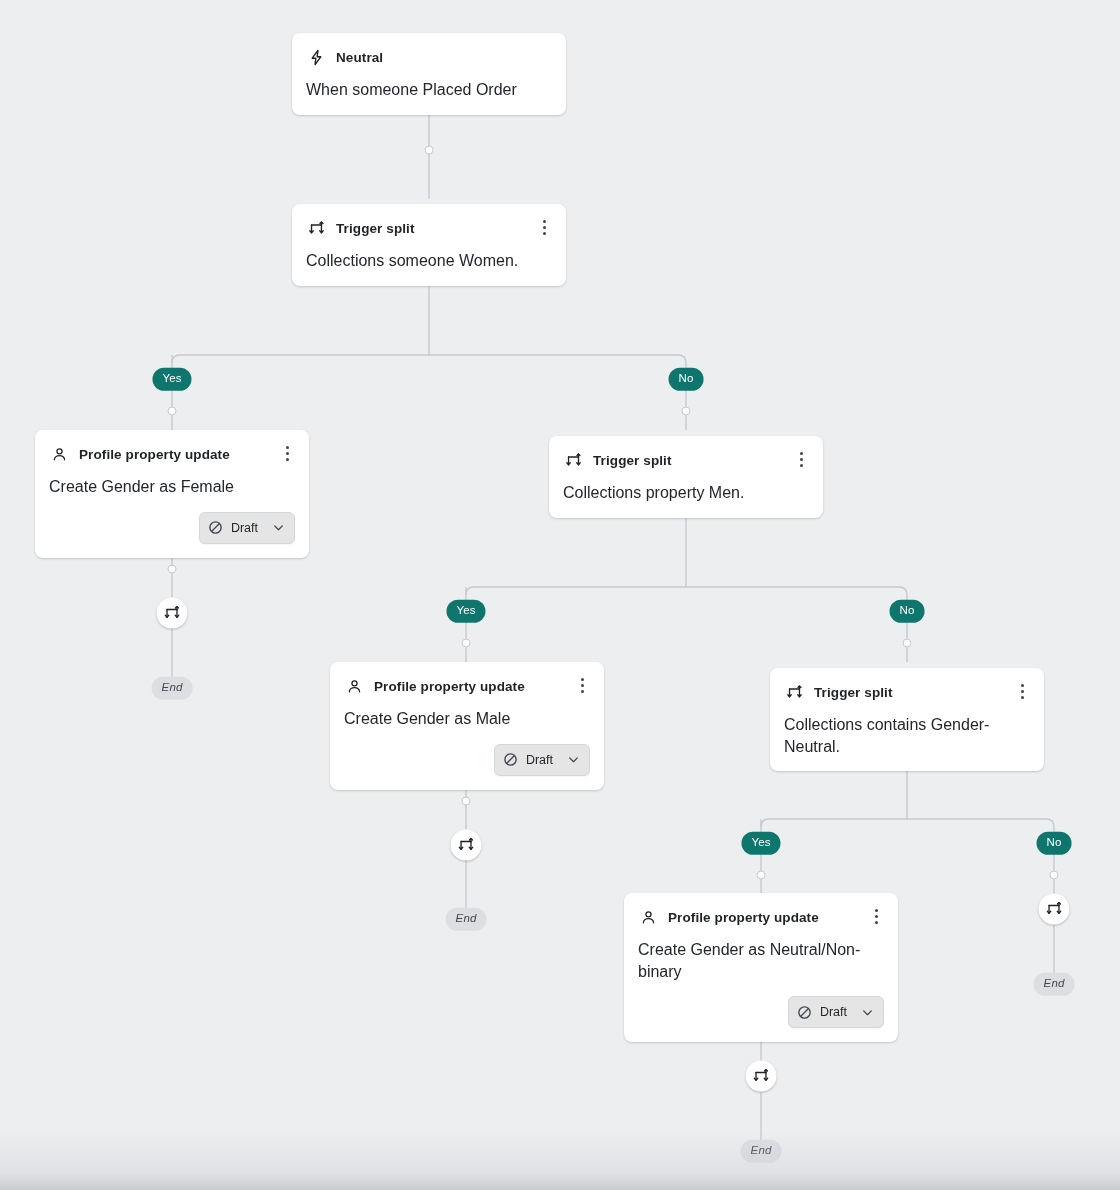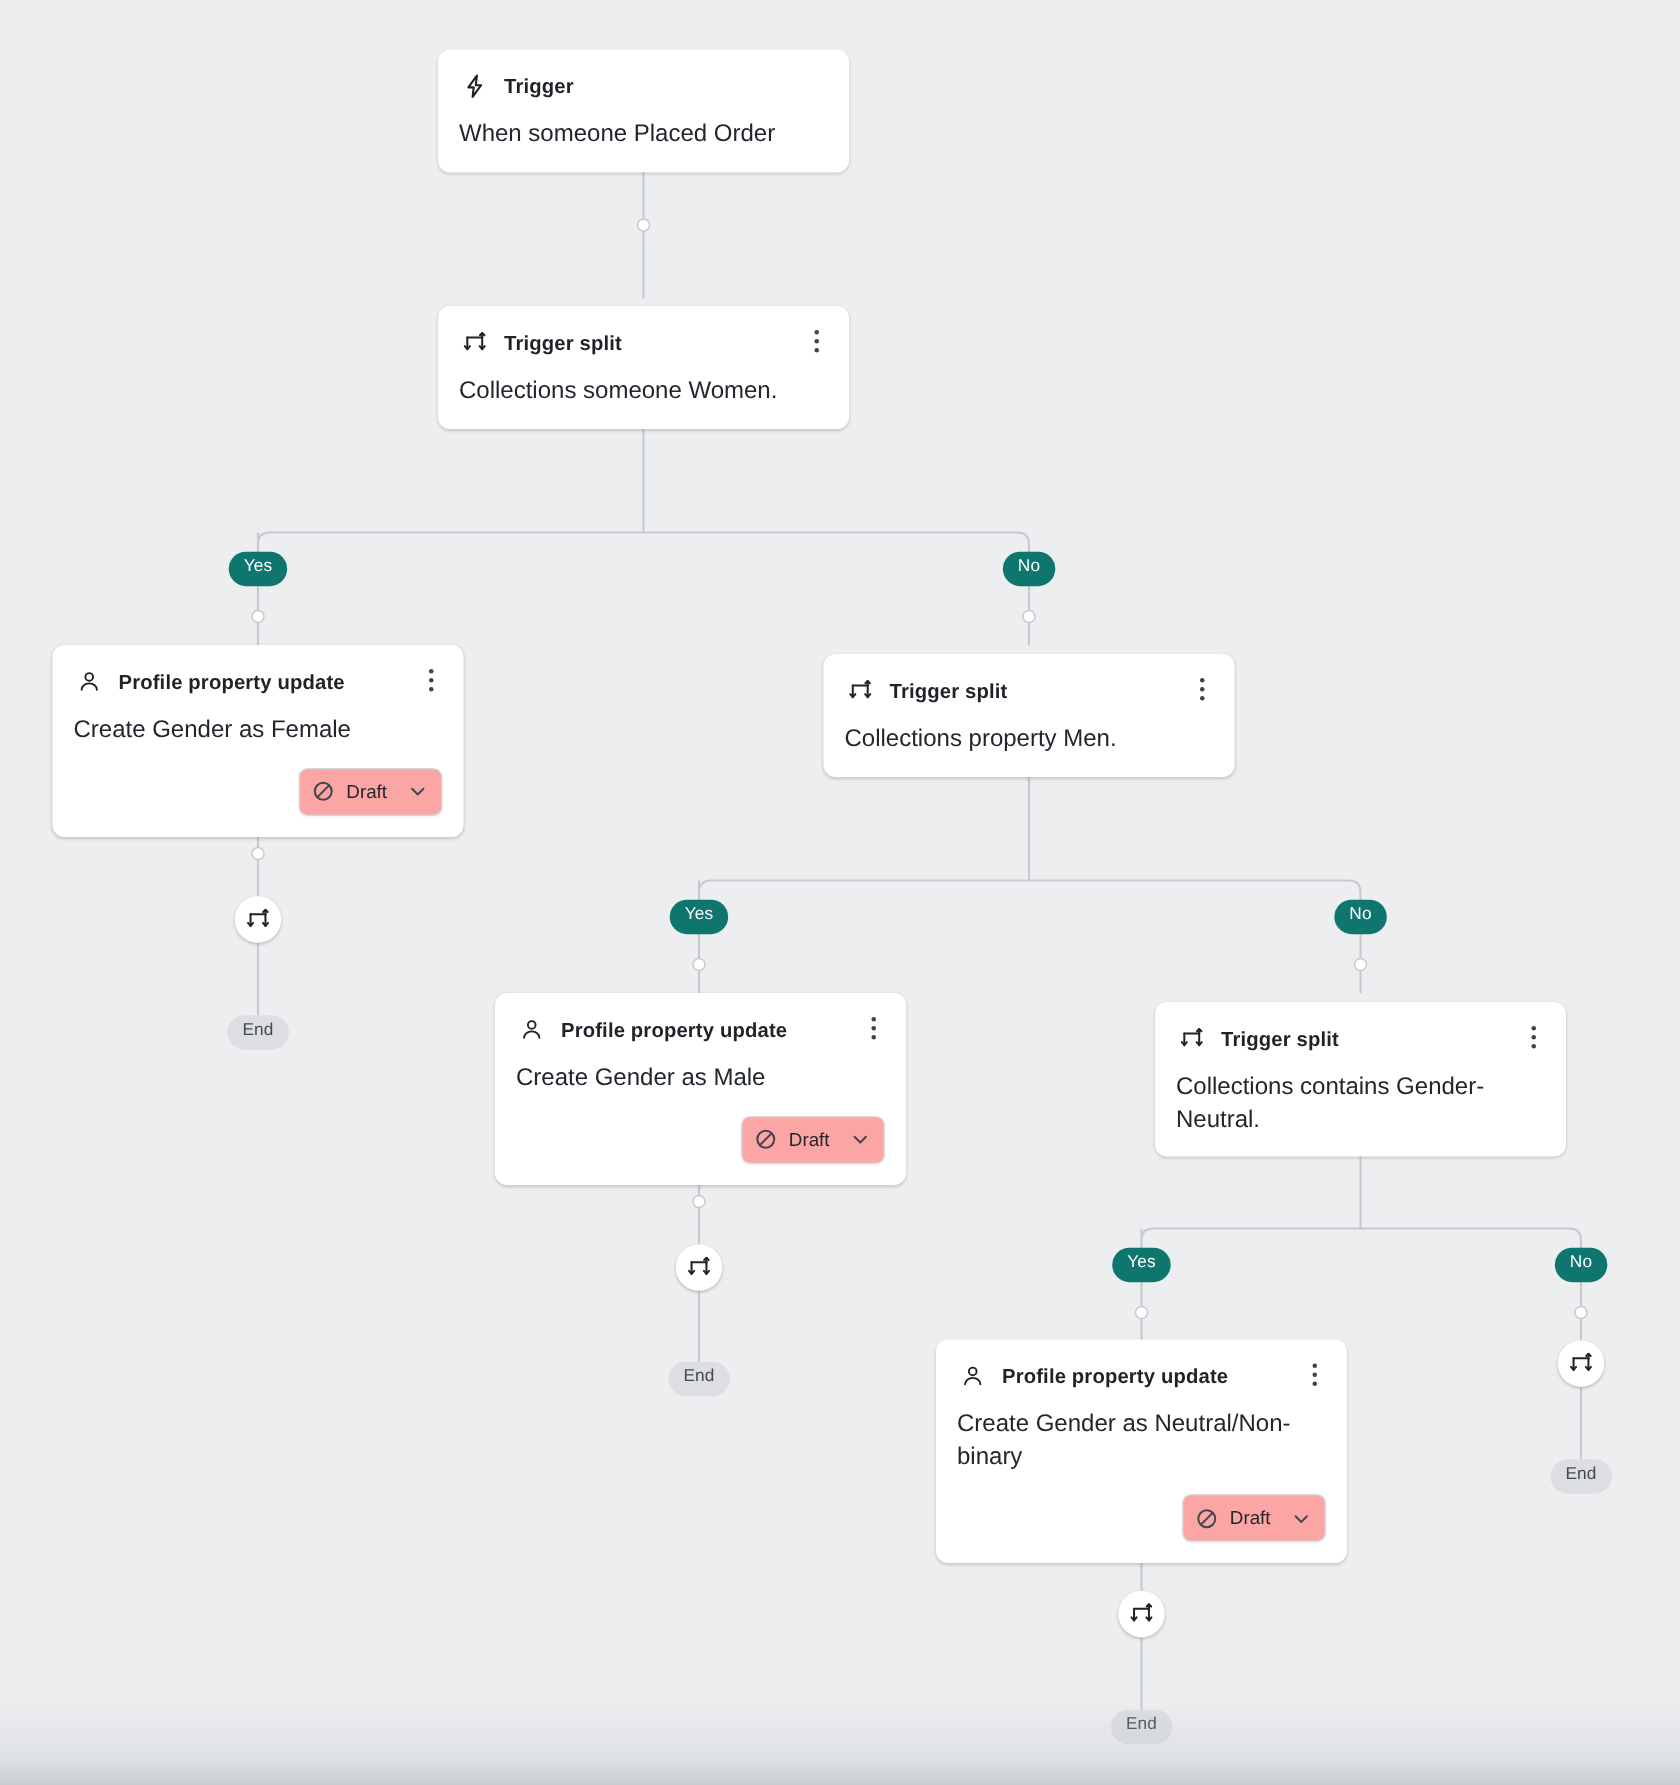--- a/index.html
+++ b/index.html
@@ -104,21 +104,21 @@
 
   
   .status-select {
     display: inline-flex;
     align-items: center;
     gap: 8px;
     height: 30px;
     padding: 0 9px 0 8px;
     border: 1px solid #d4d7dc;
     border-radius: 6px;
-    background: #fca5a5;
+    background: #e5e5e5;
     font-size: 12.5px;
     color: #22272e;
     cursor: pointer;
     box-shadow: 0 1px 1px rgba(16,24,40,0.04);
   }
   .status-select .dot {
     width: 15px;
     height: 15px;
     flex: 0 0 15px;
     display: block;
@@ -142,20 +142,21 @@
     white-space: nowrap;
     letter-spacing: .1px;
   }
   .badge.cond {
     background: #0f766e;
     color: #ffffff;
   }
   .badge.end {
     background: #dcdee1;
     color: #42474f;
+    font-style: italic;
   }
 
   
   .loopnode {
     position: absolute;
     width: 31px;
     height: 31px;
     transform: translate(-50%, -50%);
     background: #ffffff;
     border-radius: 50%;
@@ -235,21 +236,21 @@
   <div class="cdot" style="left:1054px; top:875px;"></div>
   <div class="cdot" style="left:761px; top:1033px;"></div>
 
   <div class="card" style="left:292px; top:33px;">
     <div class="card-head">
       <span class="card-icon">
         <svg width="17" height="17" viewBox="0 0 24 24" fill="none" stroke="#1f2328" stroke-width="2" stroke-linecap="round" stroke-linejoin="round">
           <path d="M14 2 L6 13 h5 l-1 9 l8-11 h-5 z"></path>
         </svg>
       </span>
-      <span class="card-title">Trigger</span>
+      <span class="card-title">Neutral</span>
     </div>
     <div class="card-body">When someone Placed Order</div>
   </div>
 
   <div class="card" style="left:292px; top:204px;">
     <div class="card-head">
       <span class="card-icon">
         <svg width="17" height="17" viewBox="0 0 24 24" fill="none" stroke="#1f2328" stroke-width="1.9" stroke-linecap="round" stroke-linejoin="round">
           <path d="M5 7 h14"></path>
           <path d="M5 7 v11"></path>

